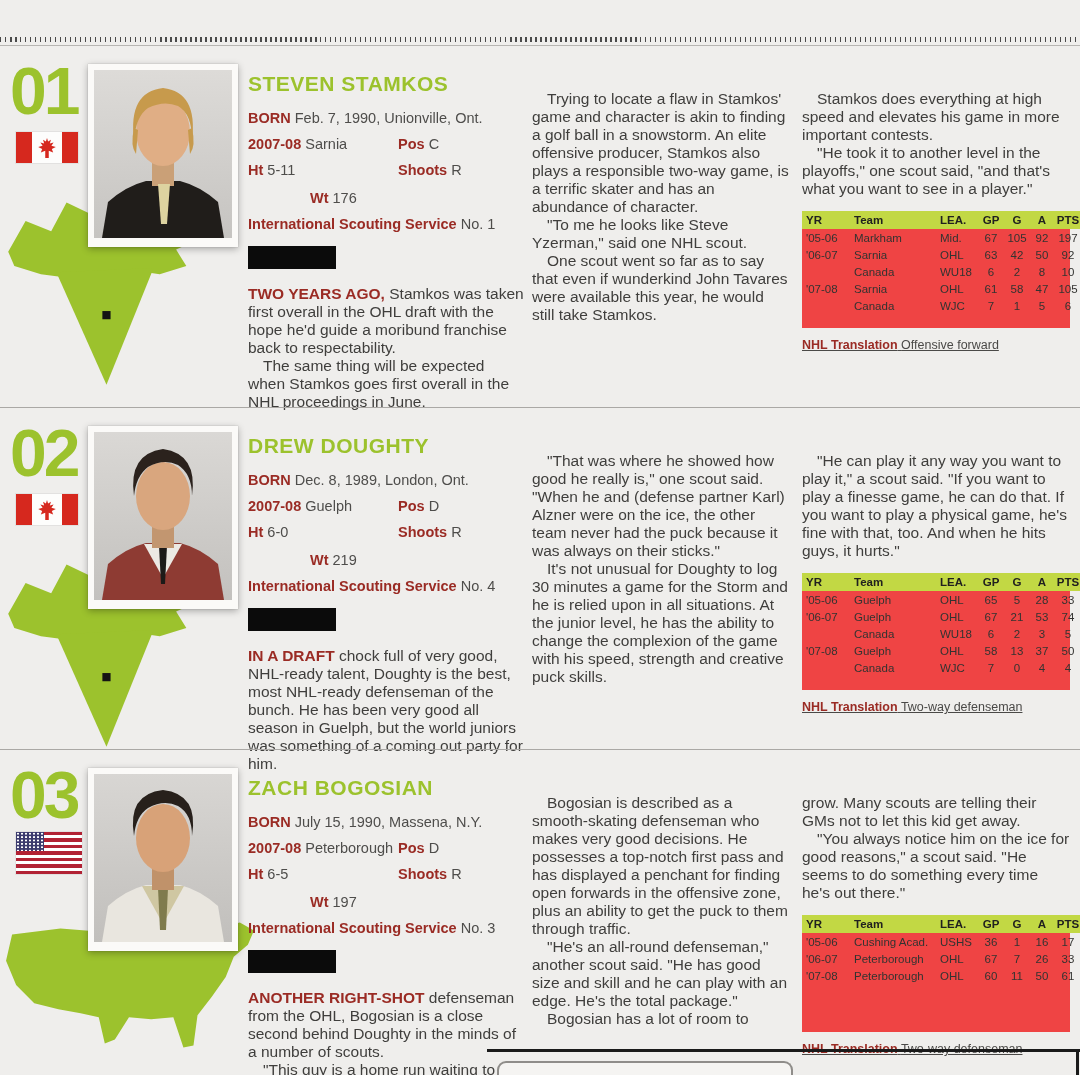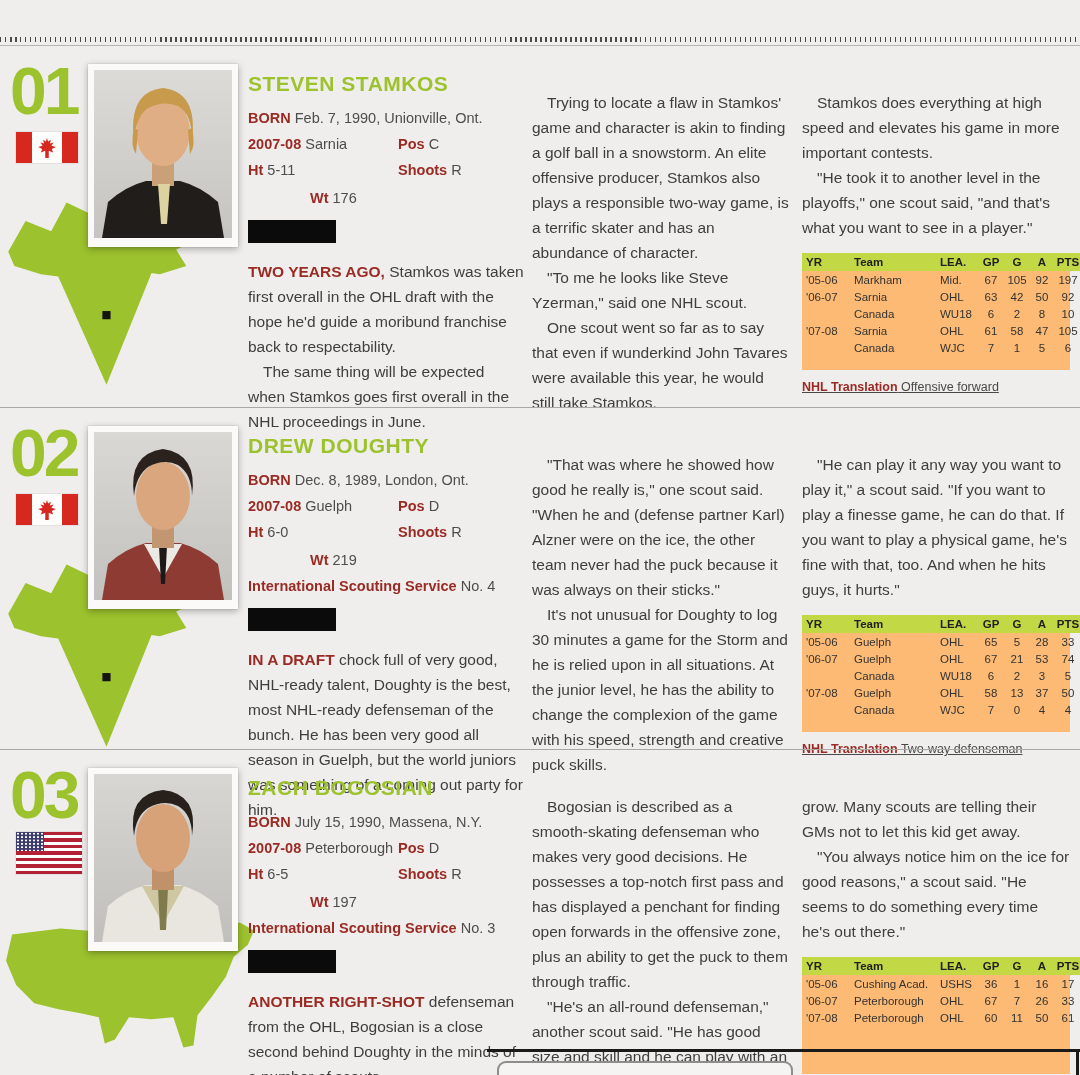--- a/index.html
+++ b/index.html
@@ -30,27 +30,27 @@
   .photo svg{display:block;}
   .bio{position:absolute;left:248px;top:20px;width:276px;}
   .pname{margin:0 0 9px 0;font-size:21px;font-weight:bold;color:#9cc22d;letter-spacing:0.5px;}
   .bio-line{font-size:14.5px;line-height:26px;color:#4e4d4b;}
   .bio-line .lbl{color:#9a2b24;font-weight:bold;}
   .brow{display:flex;}
   .c148{width:150px;}
   .c62{width:62px;}
   .c88{width:88px;margin-top:28px;}
   .redacted{width:88px;height:23px;background:#0b0b0b;margin:9px 0 16px 0;}
-  p.body{margin:0;font-size:15.5px;line-height:25px;color:#3f3e3c;}
+  p.body{margin:0;font-size:15.5px;line-height:18px;color:#3f3e3c;}
   p.indent{text-indent:15px;}
   .leadin{color:#9a2b24;font-weight:bold;}
   .col{position:absolute;top:38px;}
   .col2{left:532px;width:258px;}
   .col3{left:802px;width:268px;}
-  .stats{background:#fdba74;min-height:113px;margin-top:13px;padding-bottom:4px;}
+  .stats{background:#ef4444;min-height:113px;margin-top:13px;padding-bottom:4px;}
   .stats table{width:100%;border-collapse:collapse;table-layout:fixed;}
   .stats th{background:#c2d844;font-size:11.5px;color:#21211f;text-align:left;
     padding:3px 2px 3px 4px;font-weight:bold;}
   .stats td{font-size:11.5px;color:#333331;padding:2.5px 2px 2.5px 4px;}
   .stats th:nth-child(1),.stats td:nth-child(1){width:42px;}
   .stats th:nth-child(2),.stats td:nth-child(2){width:80px;}
   .stats th:nth-child(3),.stats td:nth-child(3){width:38px;}
   .stats th:nth-child(4),.stats td:nth-child(4){width:22px;}
   .stats th:nth-child(5),.stats td:nth-child(5){width:26px;}
   .stats th:nth-child(6),.stats td:nth-child(6){width:20px;}
@@ -113,20 +113,21 @@
       <div class="bio-line"><span class="lbl">BORN</span> <span>Feb. 7, 1990, Unionville, Ont.</span></div>
       <div class="bio-line brow">
         <span class="c148"><span class="lbl">2007-08</span> <span>Sarnia</span></span>
         <span><span class="lbl">Pos</span> <span>C</span></span>
       </div>
       <div class="bio-line brow">
         <span class="c62"><span class="lbl">Ht</span> <span>5-11</span></span>
         <span class="c88"><span class="lbl">Wt</span> <span>176</span></span>
         <span><span class="lbl">Shoots</span> <span>R</span></span>
       </div>
+      <div class="bio-line"><span class="lbl">International Scouting Service</span> <span>No. 1</span></div>
       <div class="redacted"></div>
       <p class="body"><span class="leadin">TWO YEARS AGO,</span> <span>Stamkos was taken first overall in the OHL draft with the hope he'd guide a moribund franchise back to respectability.</span></p>
       <p class="body indent">The same thing will be expected when Stamkos goes first overall in the NHL proceedings in June.</p>
     </div>
     <div class="col col2">
       <p class="body indent">Trying to locate a flaw in Stamkos' game and character is akin to finding a golf ball in a snowstorm. An elite offensive producer, Stamkos also plays a responsible two-way game, is a terrific skater and has an abundance of character.</p>
       <p class="body indent">"To me he looks like Steve Yzerman," said one NHL scout.</p>
       <p class="body indent">One scout went so far as to say that even if wunderkind John Tavares were available this year, he would still take Stamkos.</p>
     </div>
     <div class="col col3">

